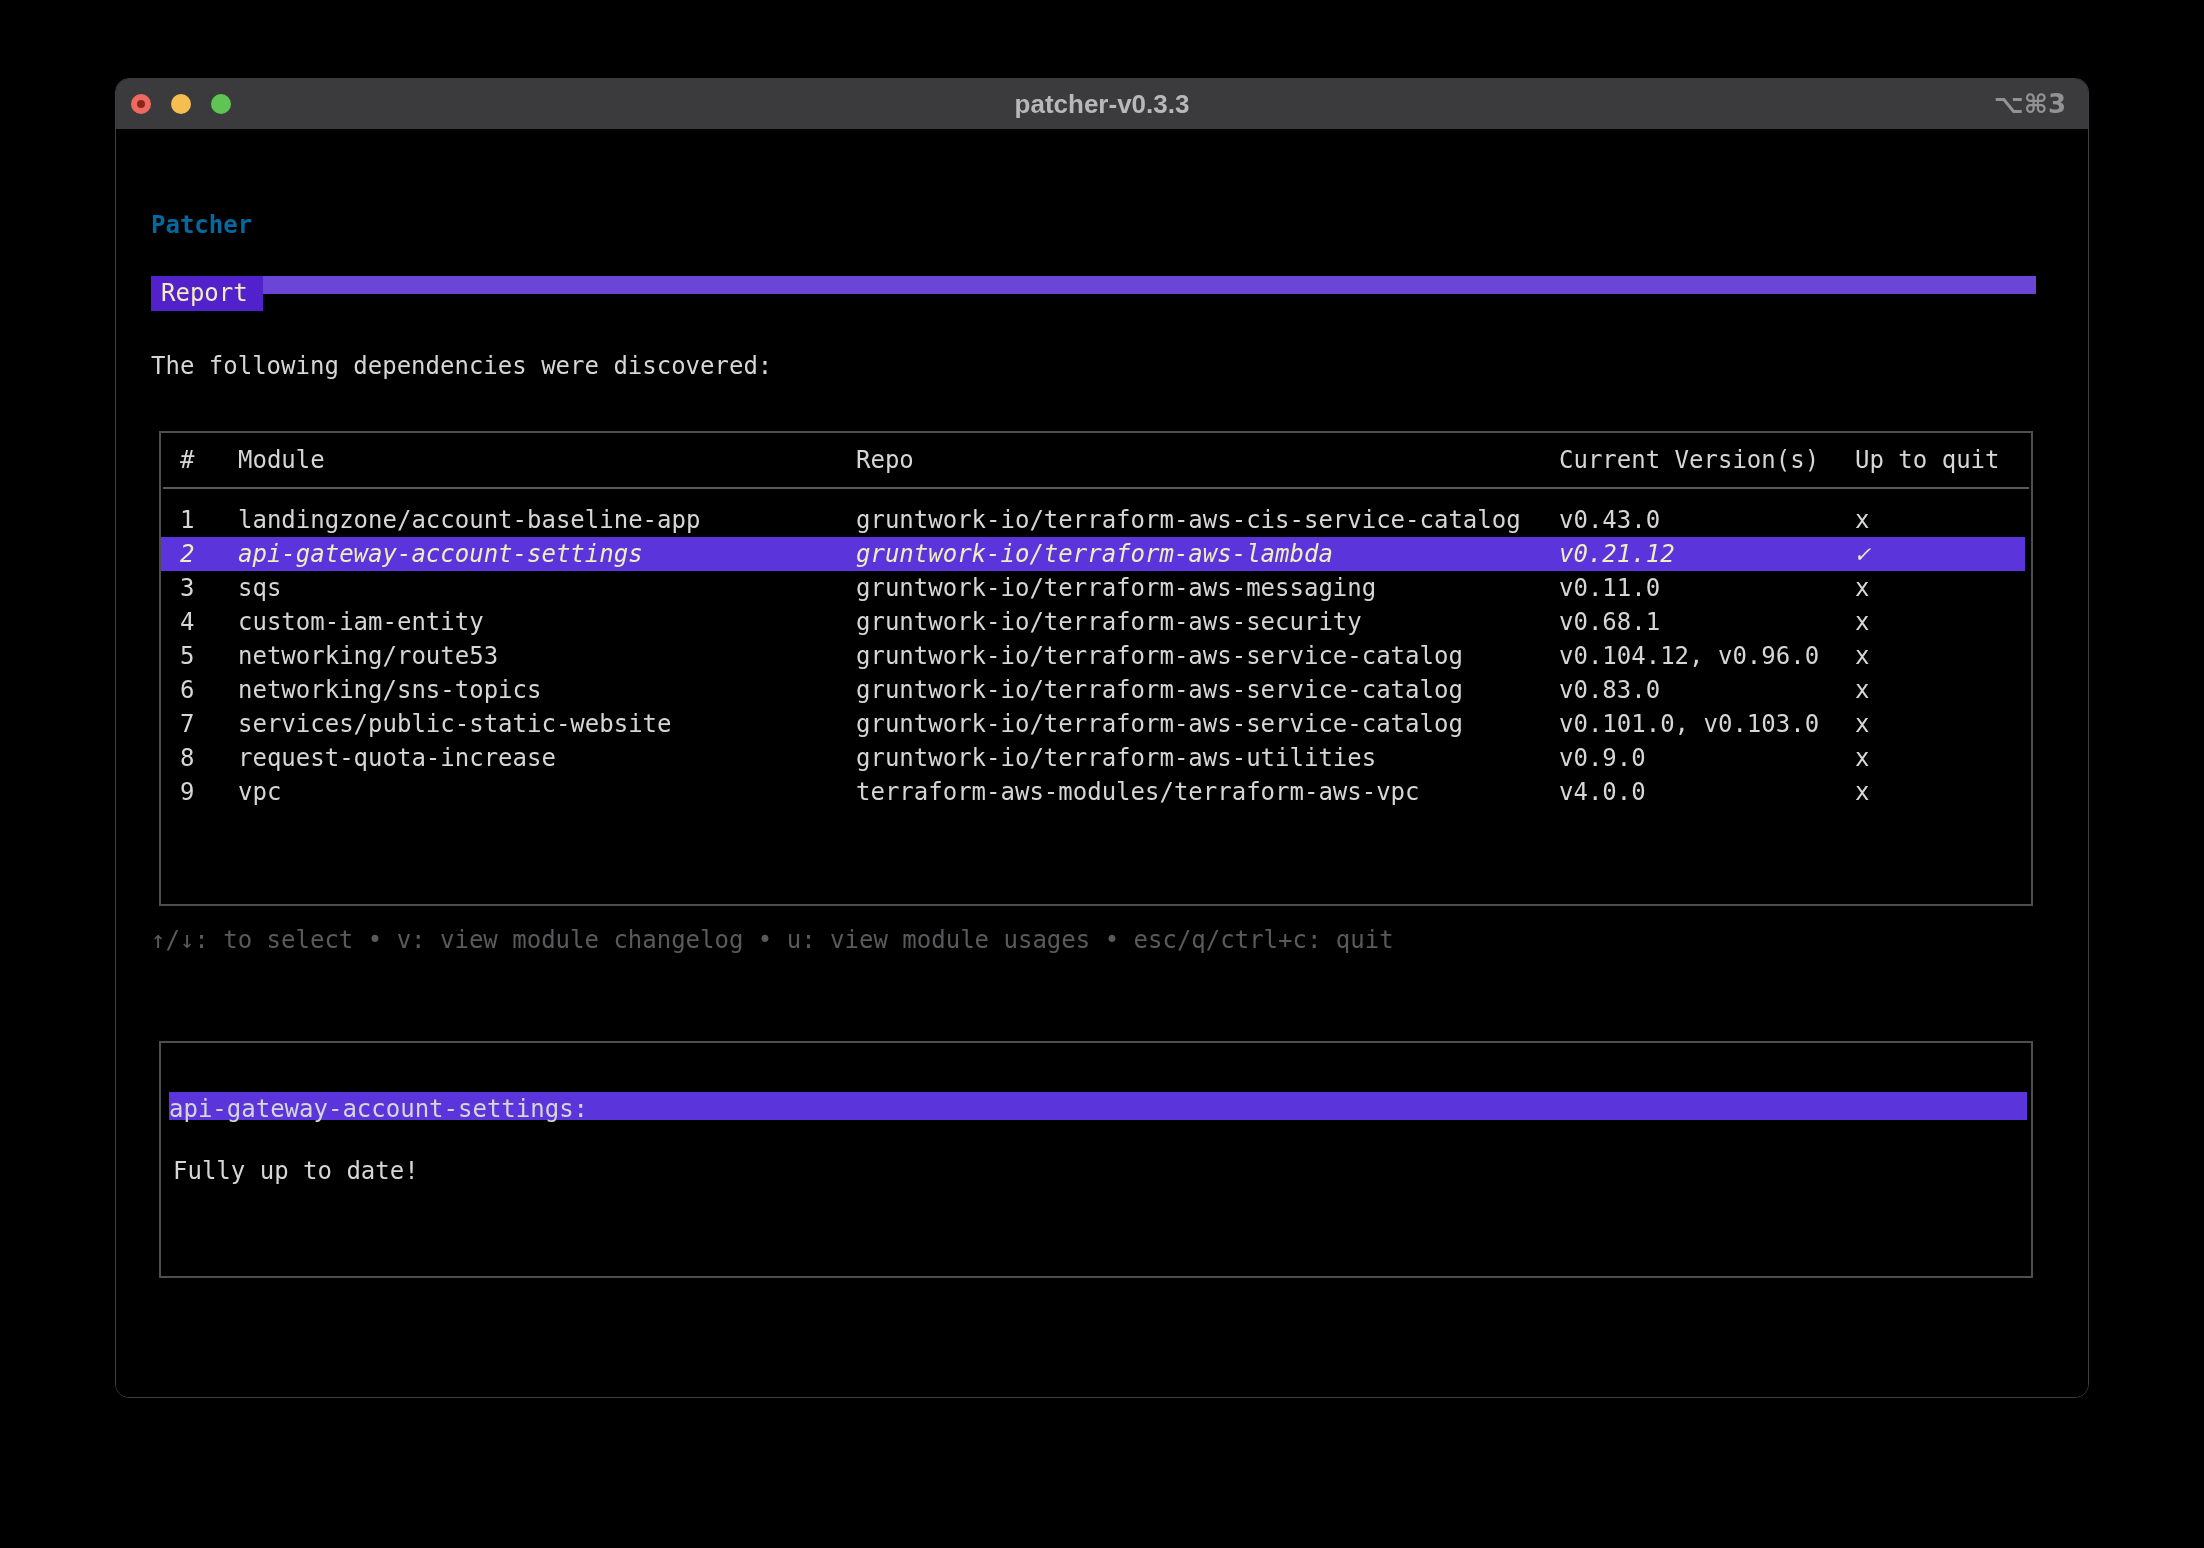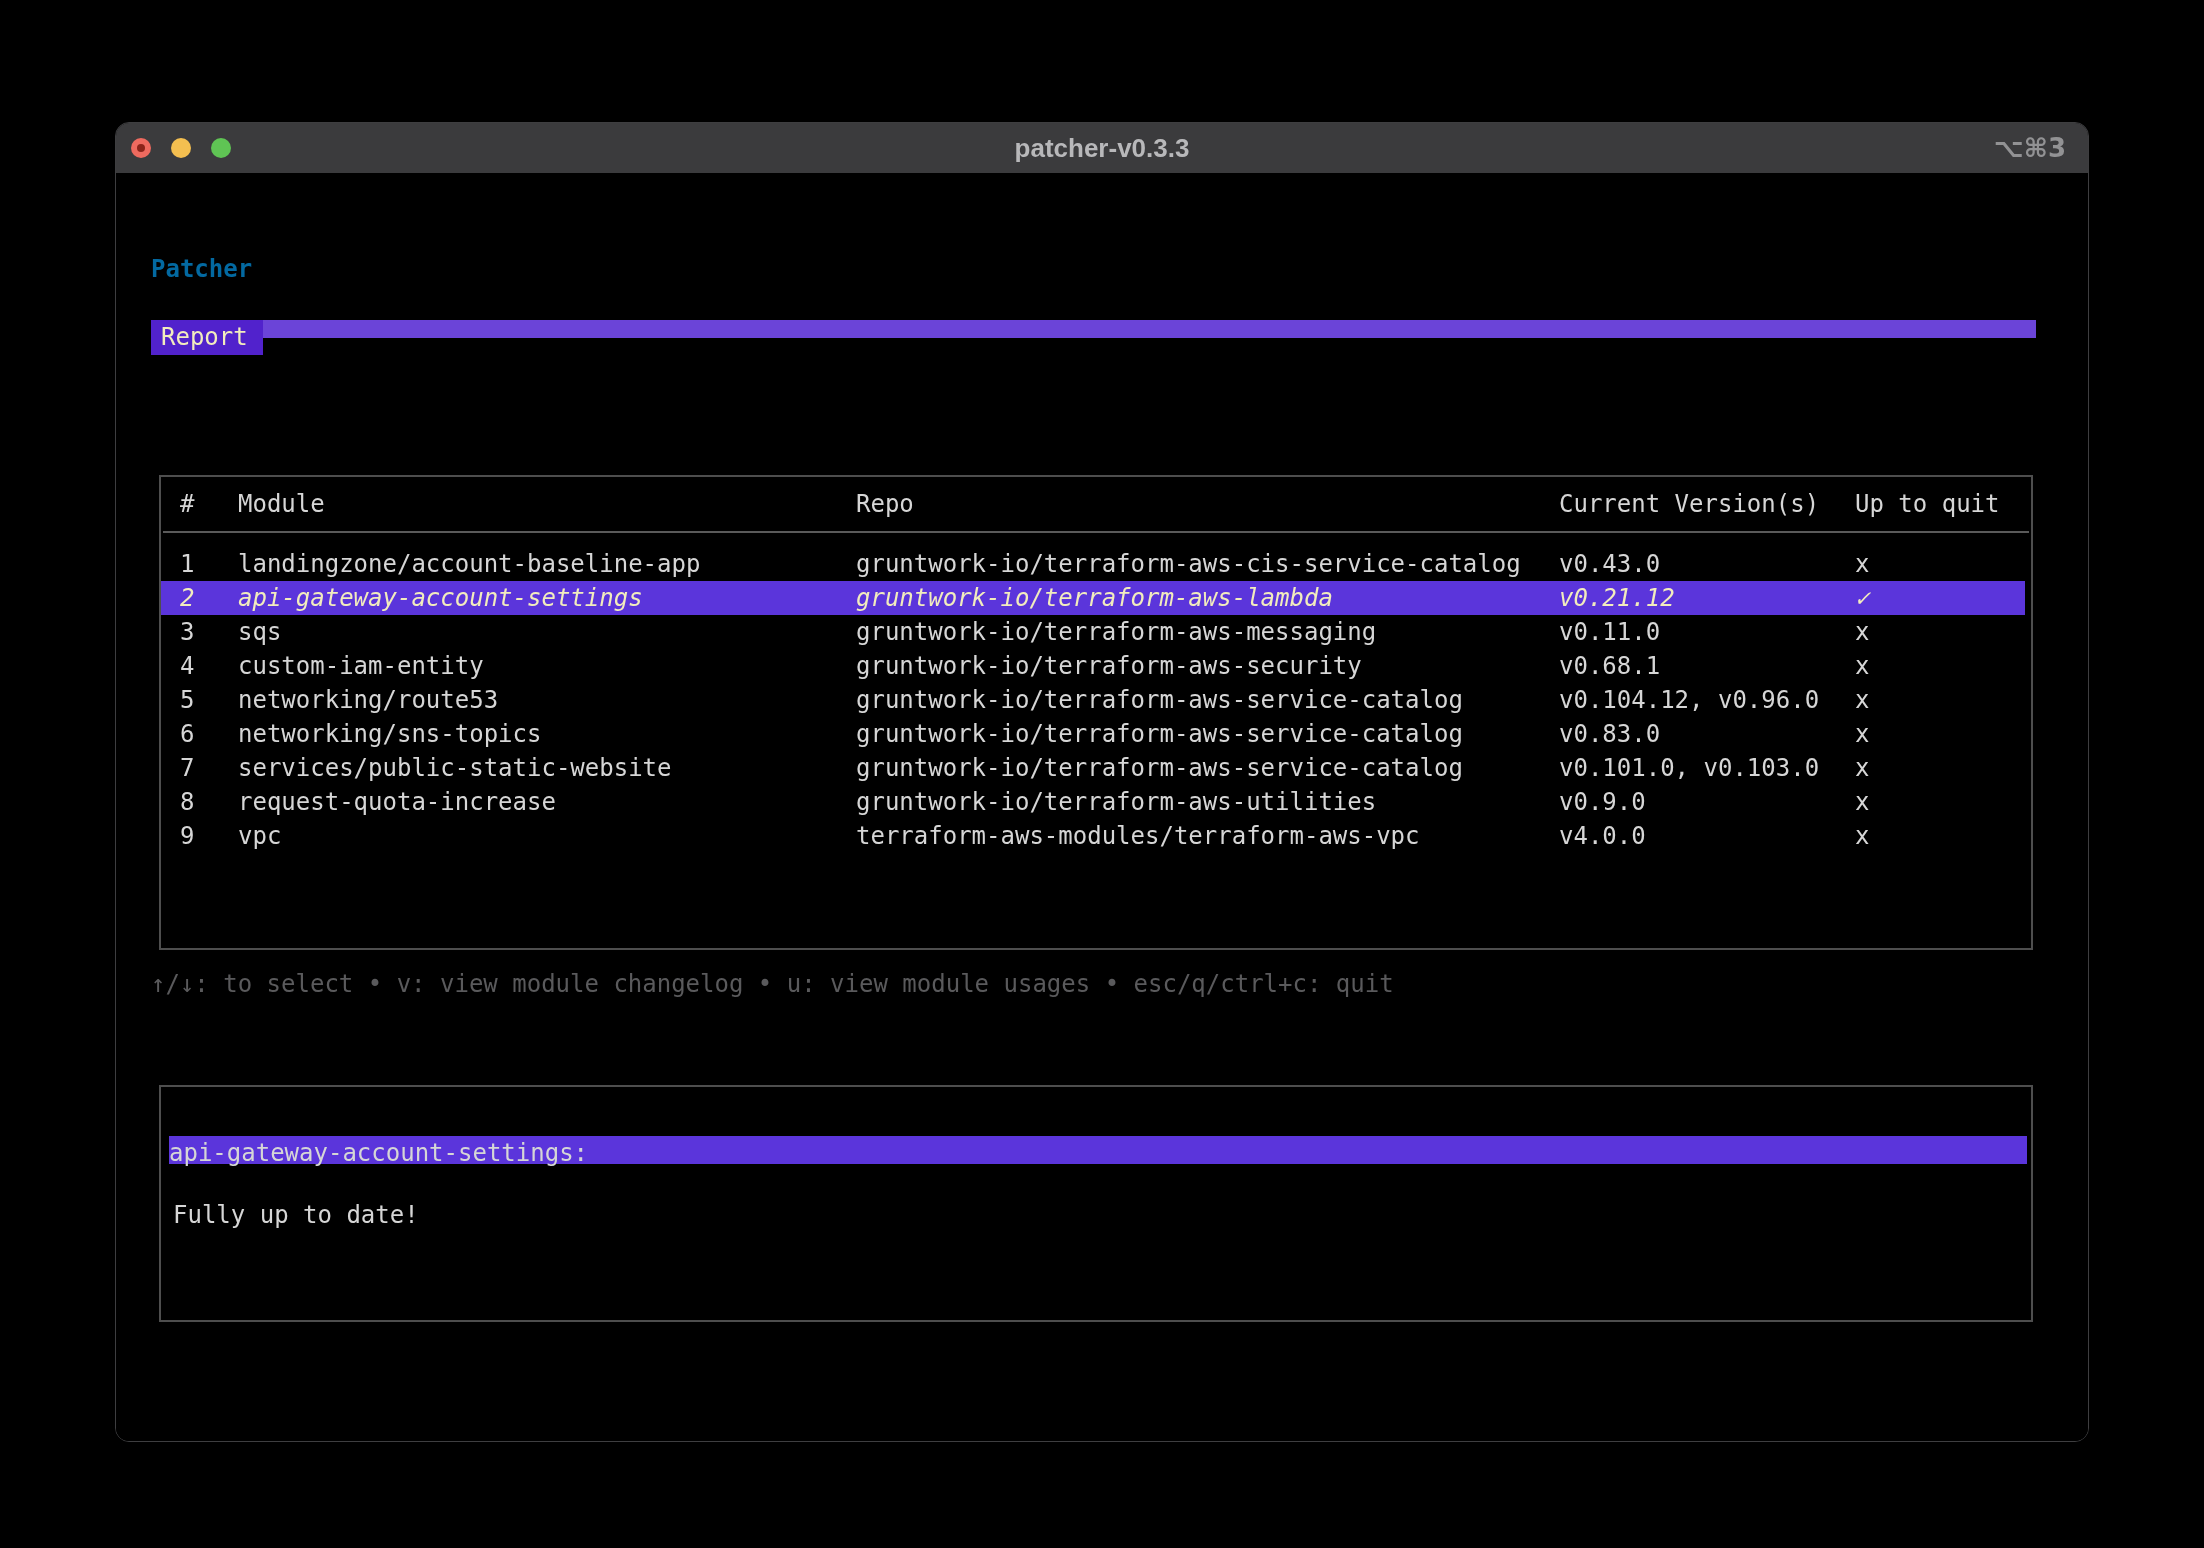--- a/index.html
+++ b/index.html
@@ -1,21 +1,21 @@
 <!DOCTYPE html>
 <html style="--accent: #5b35db; --tab-active: #5122cc; --tab-bar: #6b44d8; --cream: #f2ecbe; --fg: #d6d6d6; --dim: #5a5a5c; --titlebar-bg: #3b3b3d; --border-gray: #4e4e4e; --traffic-red: #ee6a5f; --traffic-yellow: #f4bf50; --traffic-green: #5fc454;"><head>
 <meta charset="utf-8">
 <style>
   html,body{margin:0;padding:0;background:#000;}
   body{width:2204px;height:1548px;position:relative;overflow:hidden;
        font-family:"DejaVu Sans Mono",monospace;}
 
   .window{position:absolute;left:115px;top:78px;width:1974px;height:1320px;
           background:#000;border:1px solid #3e3e40;border-radius:14px;overflow:hidden;
-          box-sizing:border-box;margin-top:44px;}
+          box-sizing:border-box;}
 
   
   .titlebar{position:absolute;left:0;top:0;right:0;height:50px;background:var(--titlebar-bg);
             display:flex;align-items:center;justify-content:center;}
   .traffic{position:absolute;left:15px;top:15px;display:flex;gap:20px;}
   .light{width:20px;height:20px;border-radius:50%;position:relative;}
   .light.red{background:var(--traffic-red);}
   .light.red::after{content:"";position:absolute;left:6px;top:6px;width:8px;height:8px;
                     border-radius:50%;background:#8b241a;}
   .light.yellow{background:var(--traffic-yellow);}
@@ -74,20 +74,21 @@
   </div>
 
   <div class="term">
 
     <div class="app-title">Patcher</div>
 
     <div class="tabbar">
       <span class="tab">Report</span>
     </div>
 
+    <div class="intro">The following dependencies were discovered:</div>
 
     <div class="box table-box">
       <div class="trow thead">
         <span>#</span>
         <span>Module</span>
         <span>Repo</span>
         <span>Current Version(s)</span>
         <span>Up to quit</span>
       </div>
       <div class="sep"></div>

